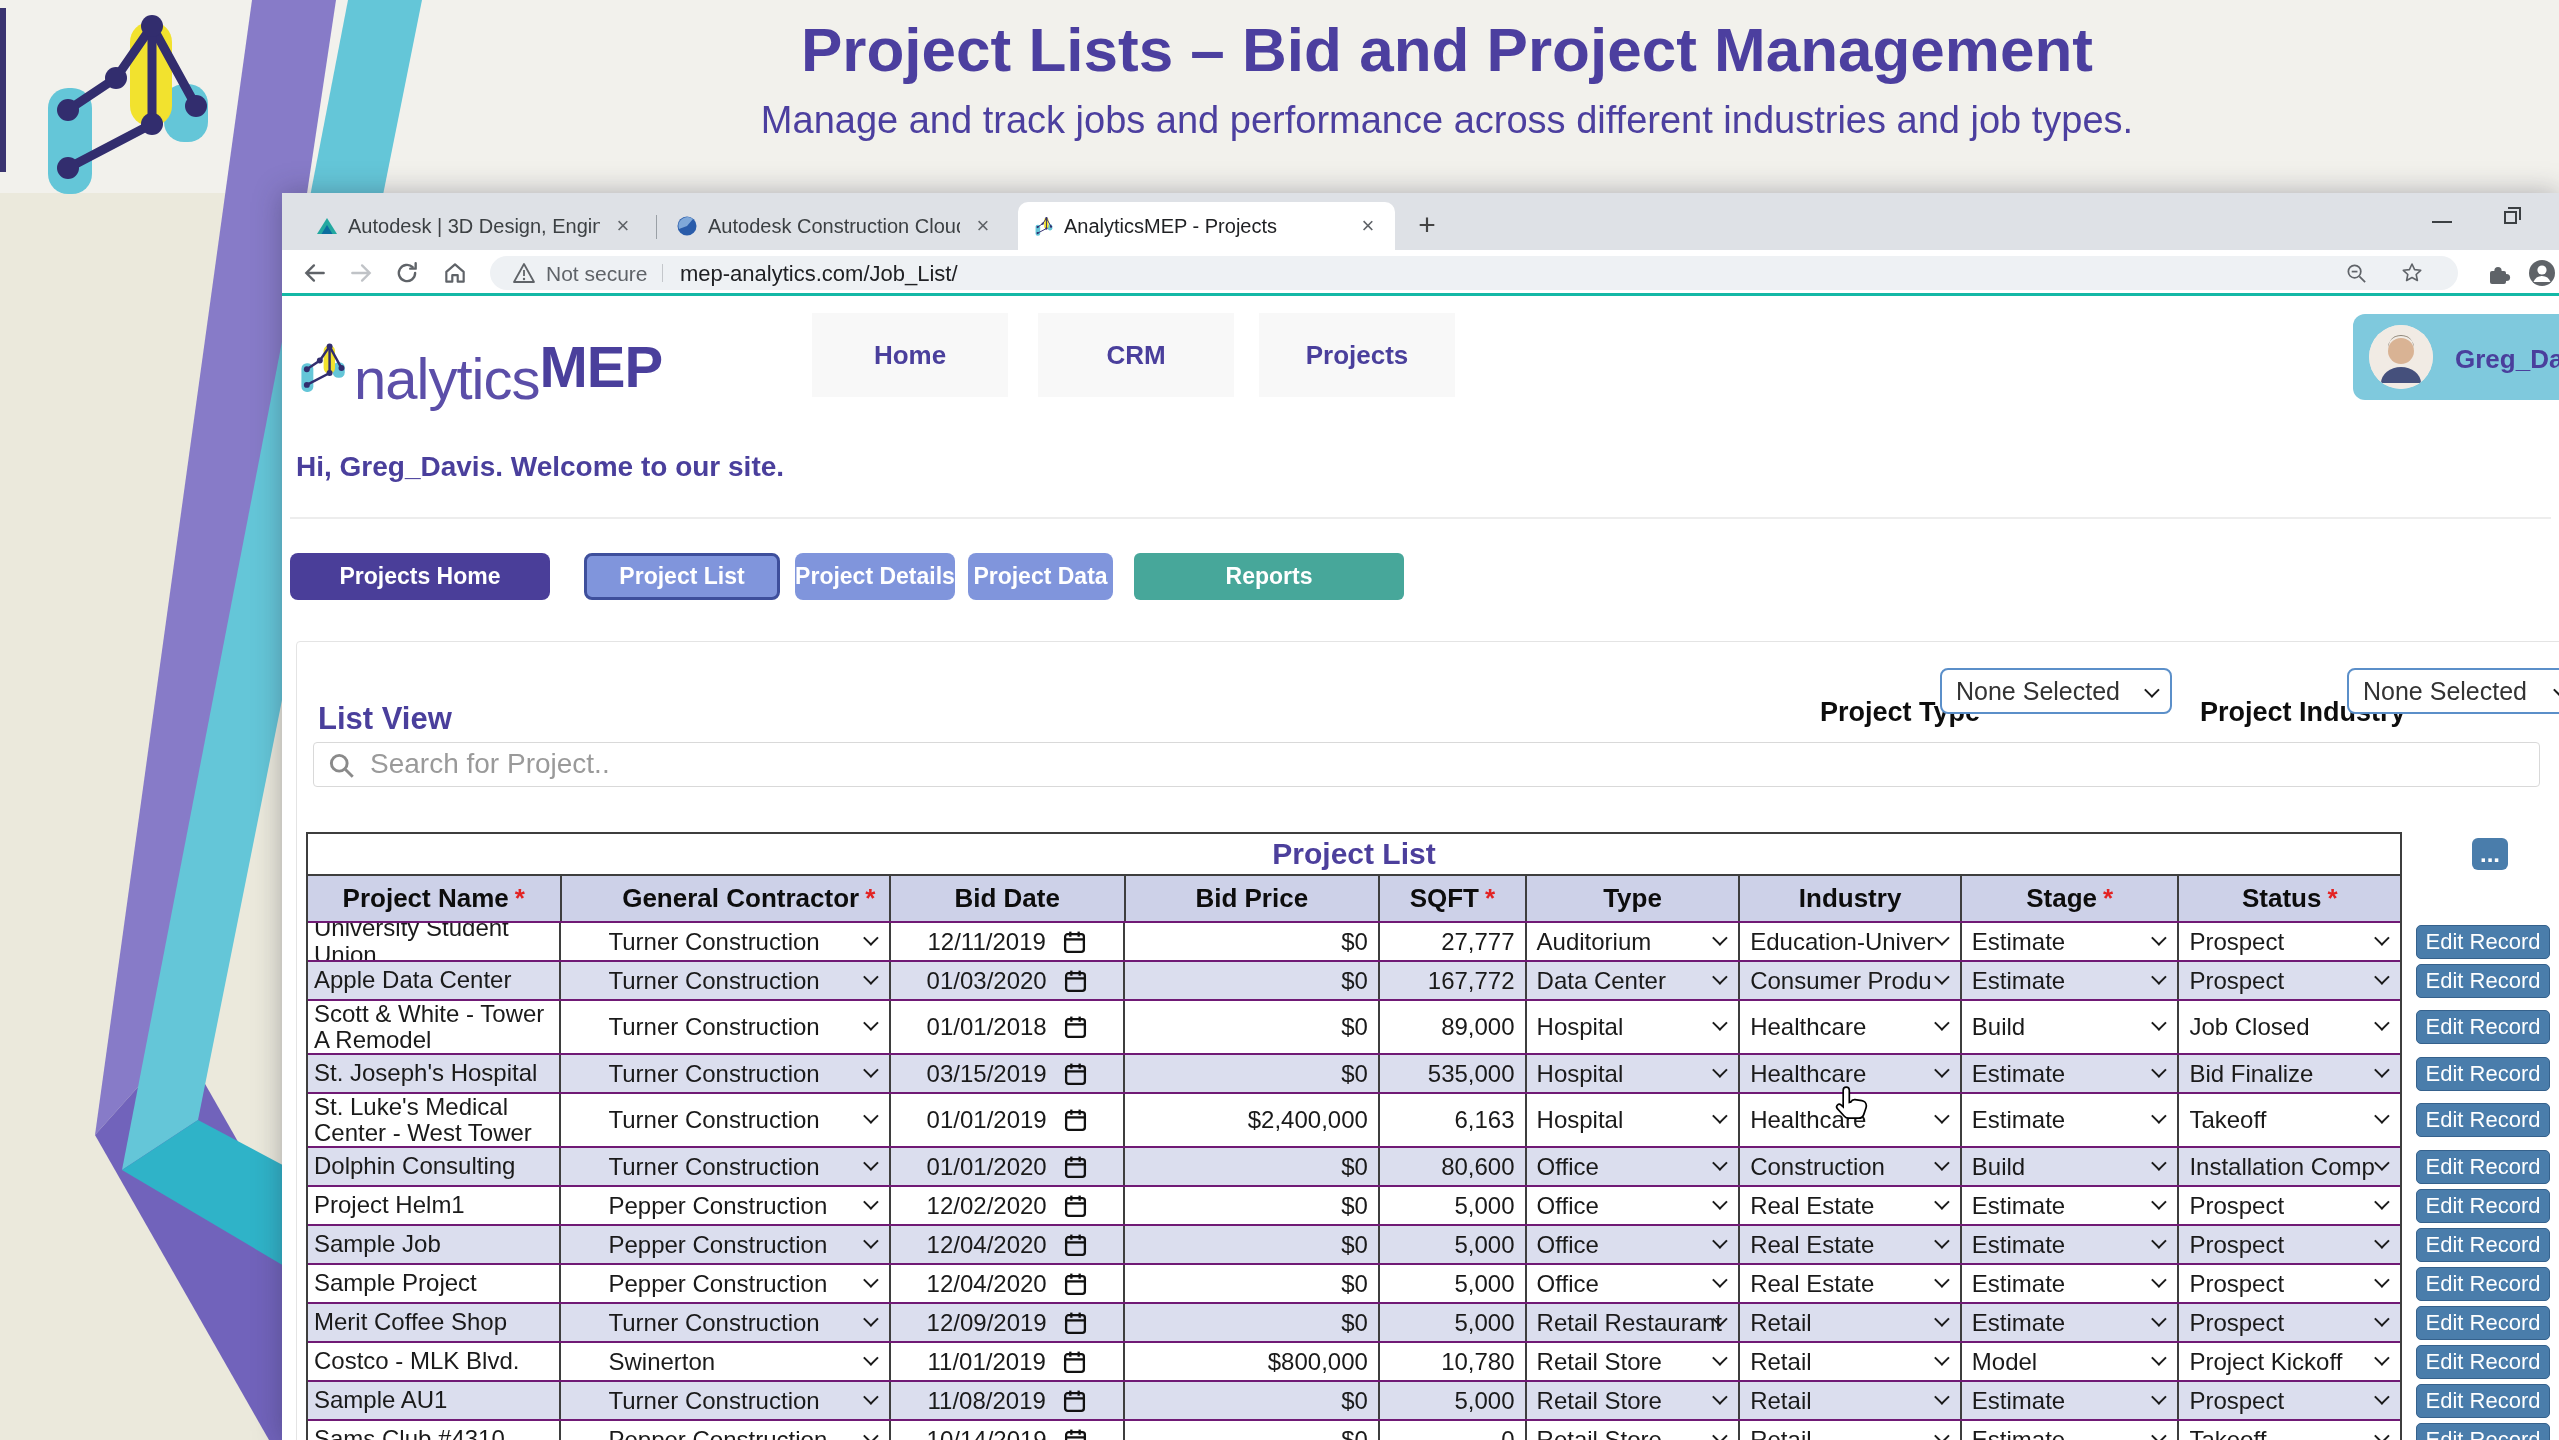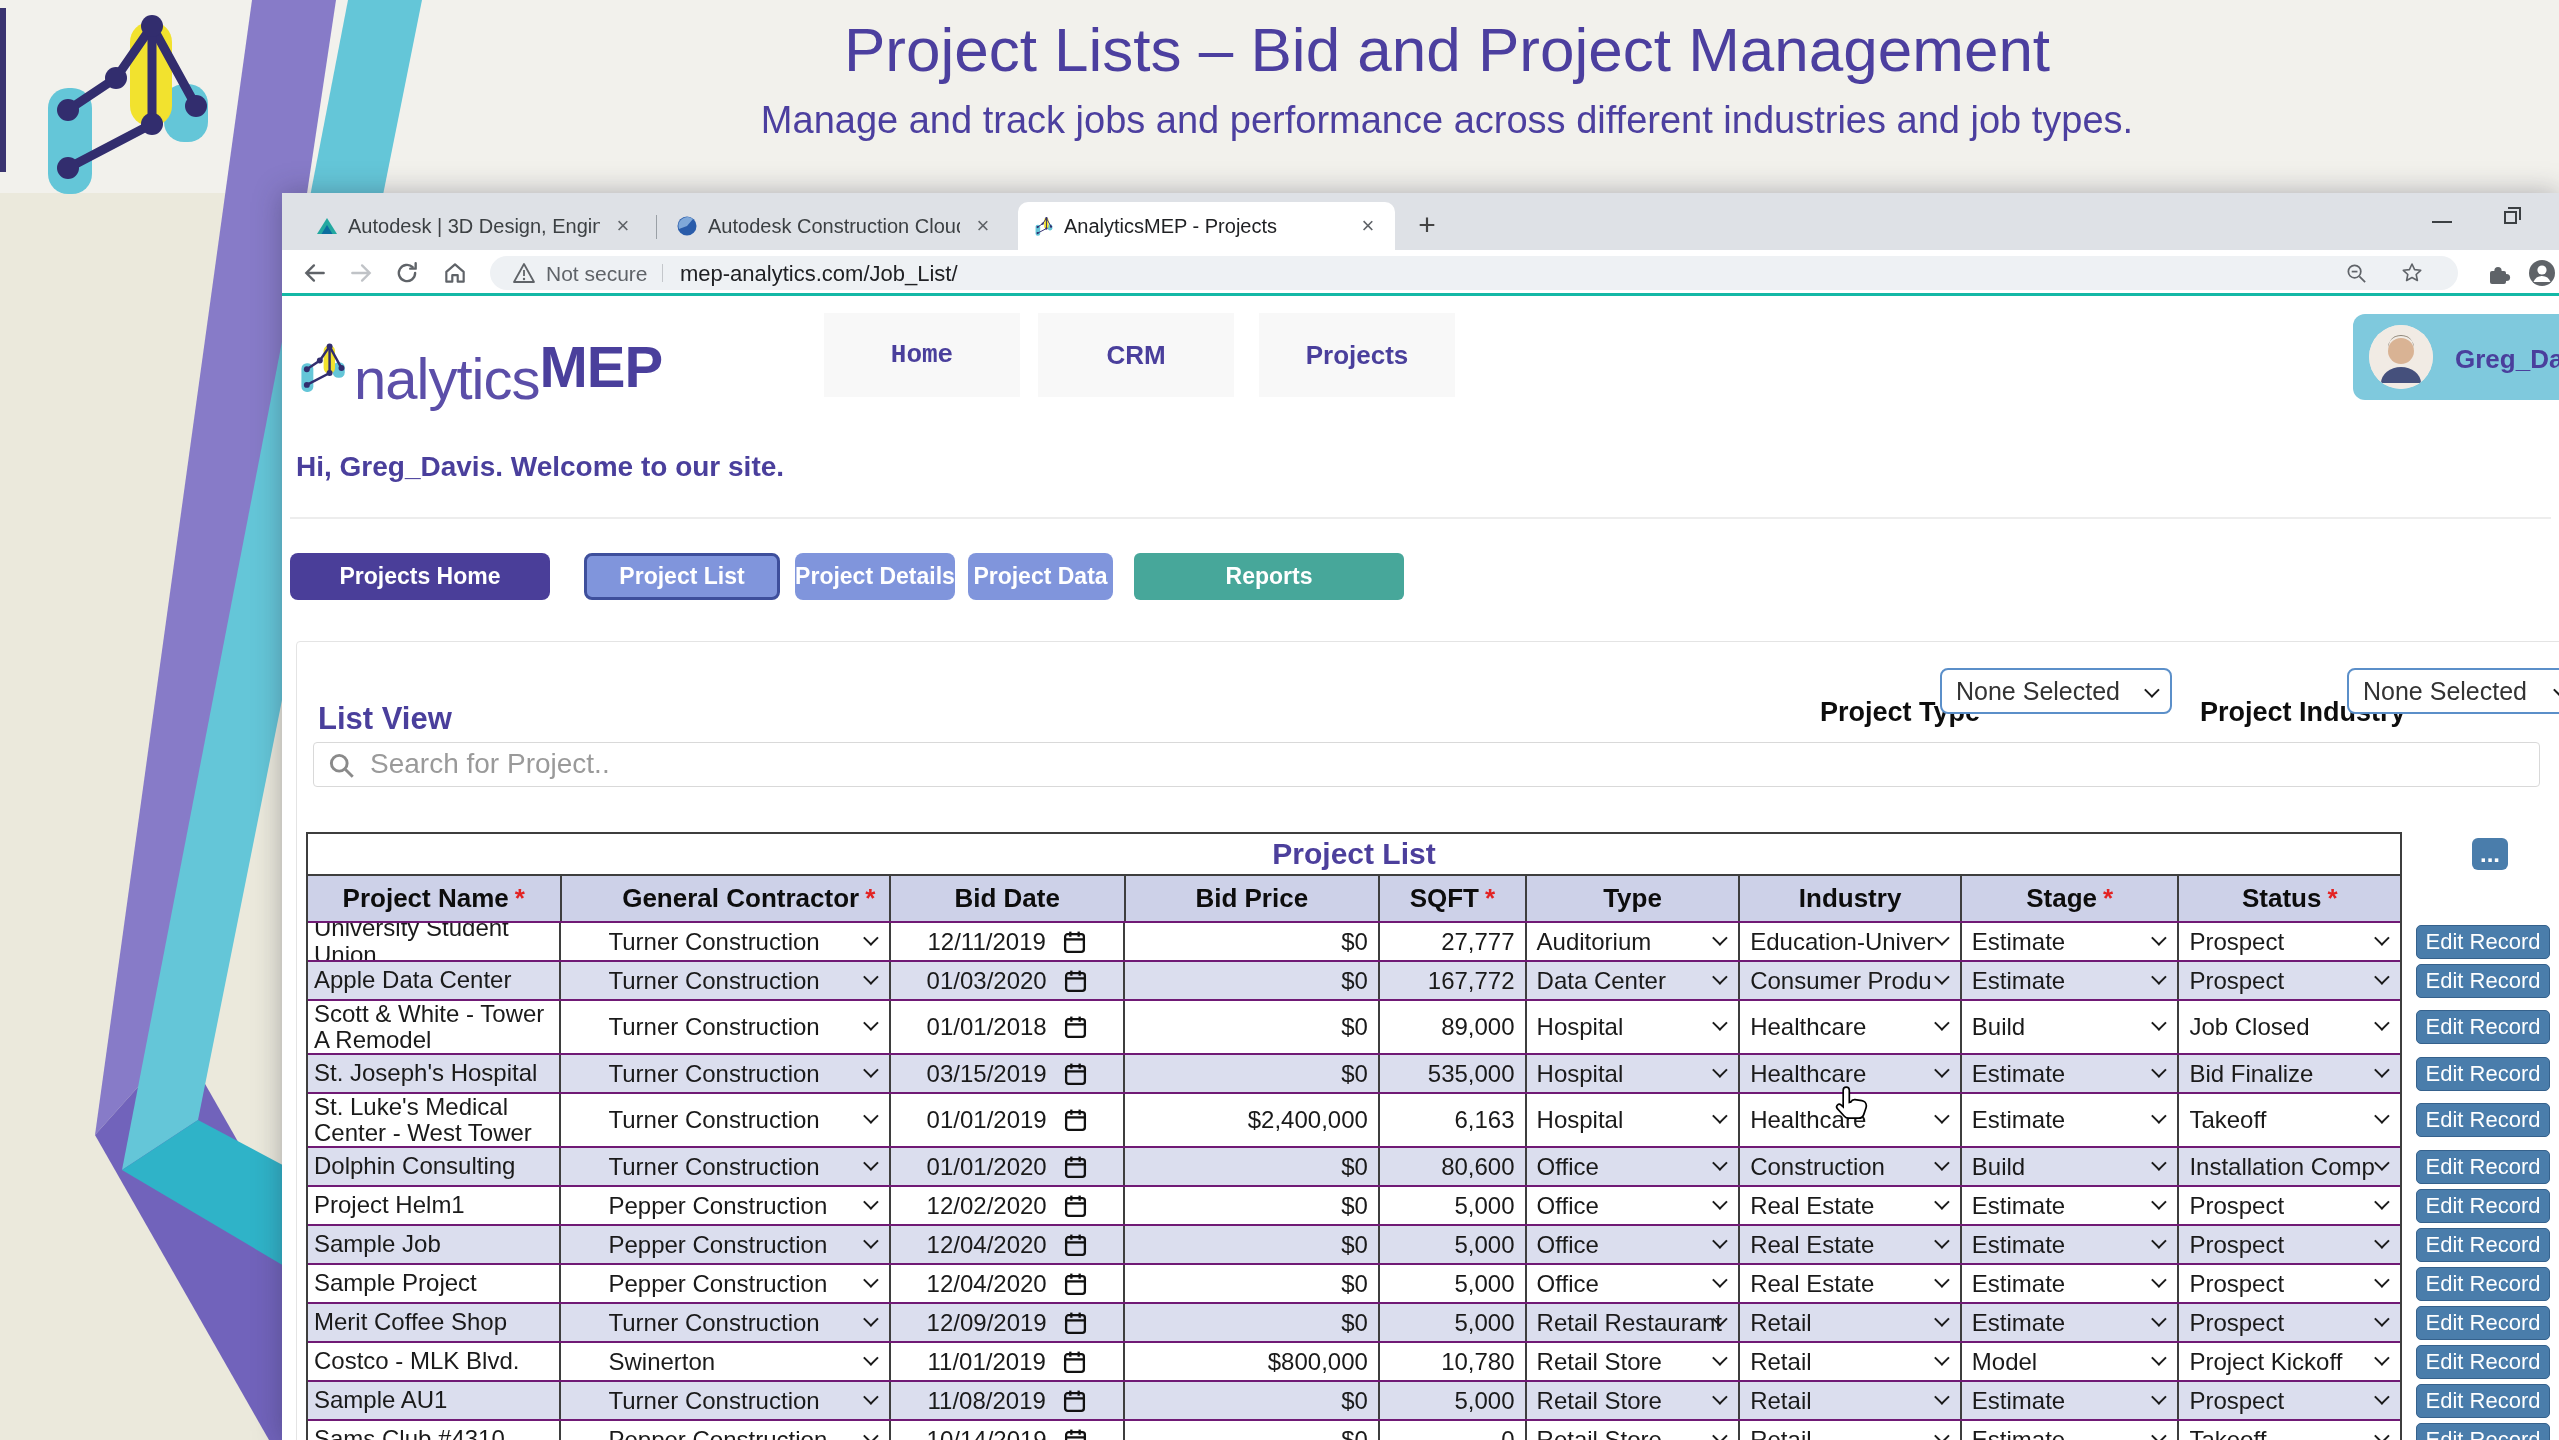--- a/index.html
+++ b/index.html
@@ -1,21 +1,21 @@
 <!DOCTYPE html>
 <html><head>
 <meta charset="utf-8">
 <style>
   html,body{margin:0;padding:0;background:#888;}
   *{box-sizing:border-box;font-family:"Liberation Sans",sans-serif;}
   .screen{position:relative;width:2559px;height:1440px;background:#f2f1ec;overflow:hidden;}
 
   
   .banner-text{position:absolute;left:336px;width:2222px;top:14px;text-align:center;z-index:1;}
-  .banner-title{font-size:62px;font-weight:400;color:#4c3f9f;letter-spacing:0;}
+  .banner-title{font-size:62px;font-weight:700;color:#4c3f9f;letter-spacing:0;}
   .banner-sub{font-size:38px;font-weight:400;color:#4c3f9f;margin-top:14px;}
 
   .left-bg{position:absolute;left:0;top:193px;width:282px;height:1247px;background:#ebe9dc;z-index:0;}
   .left-decor{position:absolute;left:0;top:0;width:480px;height:1440px;z-index:1;}
   .dark-edge{position:absolute;left:0;top:8px;width:6px;height:164px;background:#3a3470;z-index:2;}
 
   
   .browser{position:absolute;left:282px;top:193px;width:2277px;height:1247px;background:#fff;
            box-shadow:0 0 26px rgba(40,40,60,.35);z-index:3;overflow:hidden;}
 
@@ -235,21 +235,21 @@
     <div class="content">
 
       <div class="logo">
         <svg width="52" height="56" viewBox="14 6 192 192">
             <use href="#amep-icon"></use>
           </svg>
         <span class="logo-rest">nalytics</span>
         <span class="logo-bold">MEP</span>
       </div>
 
-      <div class="nav-btn" style="left:542px;font-family:Liberation Mono, monospace;">Home</div>
+      <div class="nav-btn" style="left:530px;">Home</div>
       <div class="nav-btn" style="left:756px;">CRM</div>
       <div class="nav-btn" style="left:977px;">Projects</div>
 
       <div class="chip">
         <div class="avatar">
           <svg width="64" height="64" viewBox="0 0 64 64">
             <circle cx="32" cy="32" r="32" fill="#f1ebe4"></circle>
             <circle cx="32" cy="26" r="13" fill="#d9b394"></circle>
             <path d="M12 58 a20 16 0 0 1 40 0z" fill="#45507c"></path>
             <path d="M19 22 a13 11 0 0 1 26 0 l-2 -6 a12 10 0 0 0 -22 0z" fill="#8d8578"></path>

